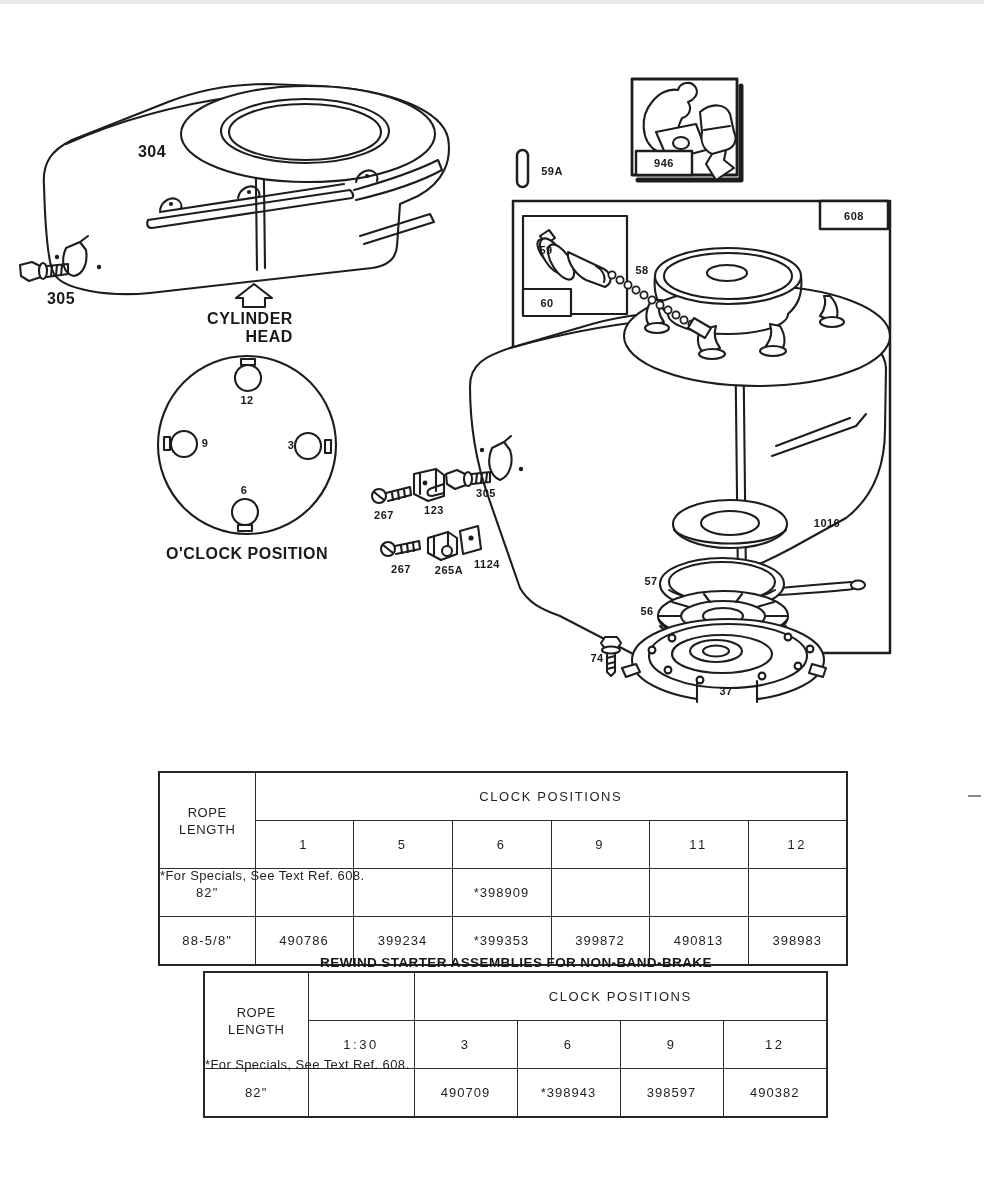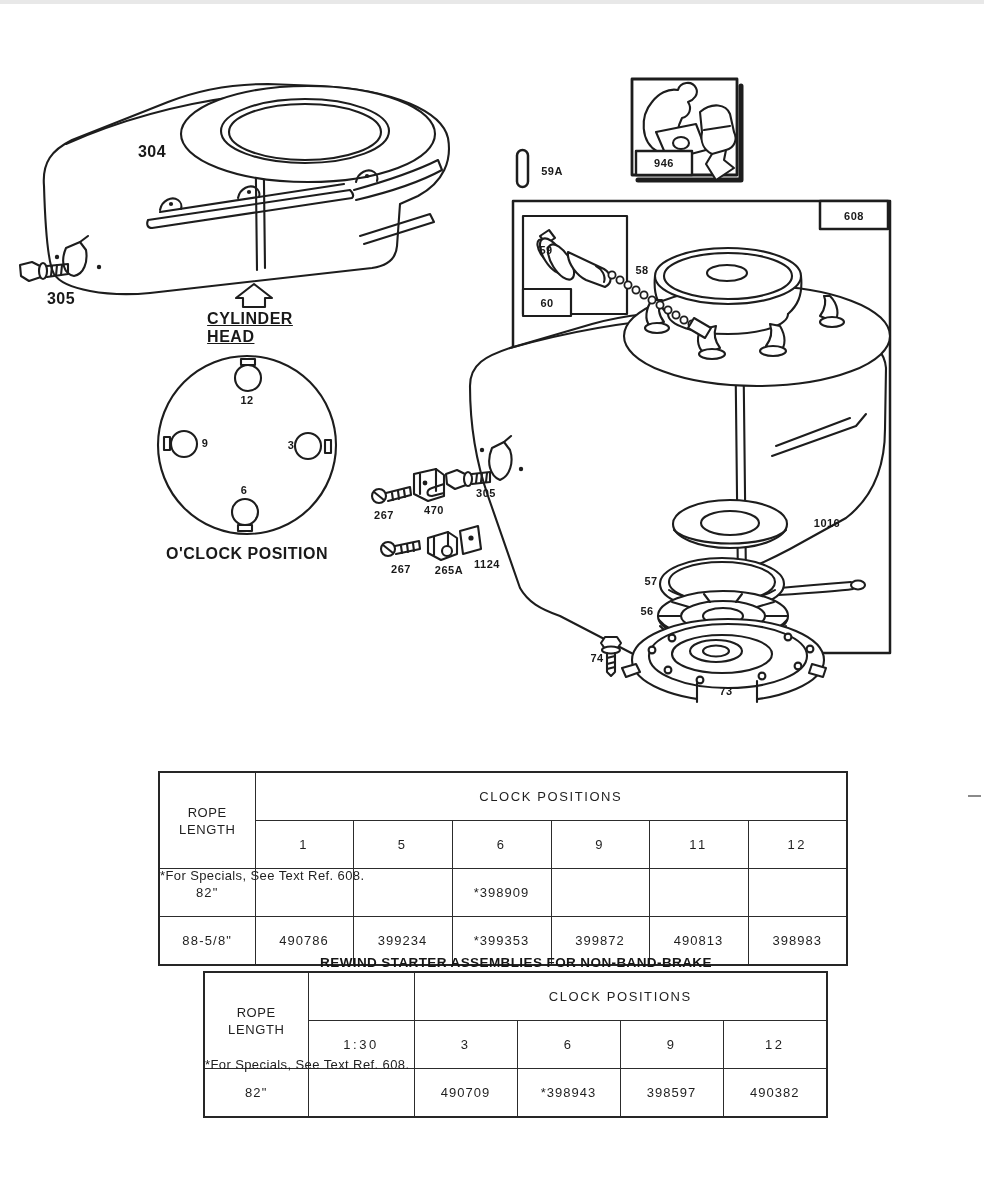--- a/index.html
+++ b/index.html
@@ -9,21 +9,21 @@
     font-family:"Liberation Sans", sans-serif; color:#1c1c1c;
   }
   svg.art { position:absolute; left:0; top:0; }
   
   .co {
     position:absolute; transform:translate(-50%,-50%);
     font:700 16px "Liberation Sans", sans-serif; color:#191919;
     letter-spacing:.5px; white-space:nowrap;
   }
   .co.sm { font-size:11px; }
-  .stack { text-align:left; line-height:18px;text-decoration:underline; }
+  .stack { text-align:right; line-height:18px; }
   
   .tbl { position:absolute; border-collapse:collapse; table-layout:fixed; background:#fff; }
   .tbl td {
     border:1.6px solid #2c2c2c; padding:16px; text-align:center; vertical-align:middle;
     font:13px "Liberation Sans", sans-serif; color:#1f1f1f; letter-spacing:1px;
     overflow:hidden;
   }
   .tbl { border:2.2px solid #262626; }
   .tbl td.rope-hdr { letter-spacing:.6px; line-height:17px; padding:16px 14px; }
   .tbl td.hdr  { letter-spacing:1.6px; }
@@ -279,31 +279,31 @@
   <div class="co" style="left:247px; top:550px">O'CLOCK POSITION</div>
 
   <div class="co sm" style="left:552px; top:167px">59A</div>
   <div class="co sm" style="left:664px; top:159px">946</div>
   <div class="co sm" style="left:854px; top:212px">608</div>
   <div class="co sm" style="left:547px; top:299px">60</div>
   <div class="co sm" style="left:546px; top:246px">59</div>
   <div class="co sm" style="left:642px; top:266px">58</div>
 
   <div class="co sm" style="left:384px; top:511px">267</div>
-  <div class="co sm" style="left:434px; top:506px">470</div>
+  <div class="co sm" style="left:434px; top:506px">123</div>
   <div class="co sm" style="left:486px; top:489px">305</div>
   <div class="co sm" style="left:401px; top:565px">267</div>
   <div class="co sm" style="left:449px; top:566px">265A</div>
   <div class="co sm" style="left:487px; top:560px">1124</div>
 
   <div class="co sm" style="left:827px; top:519px">1016</div>
   <div class="co sm" style="left:651px; top:577px">57</div>
   <div class="co sm" style="left:647px; top:607px">56</div>
   <div class="co sm" style="left:597px; top:654px">74</div>
-  <div class="co sm" style="left:726px; top:687px">73</div>
+  <div class="co sm" style="left:726px; top:687px">37</div>
 
 
   <table class="tbl" style="left:158px; top:767px; width:688px">
     <colgroup>
         <col style="width:96px">
         <col style="width:98px">
         <col style="width:99px">
         <col style="width:99px">
         <col style="width:98px">
         <col style="width:99px">

